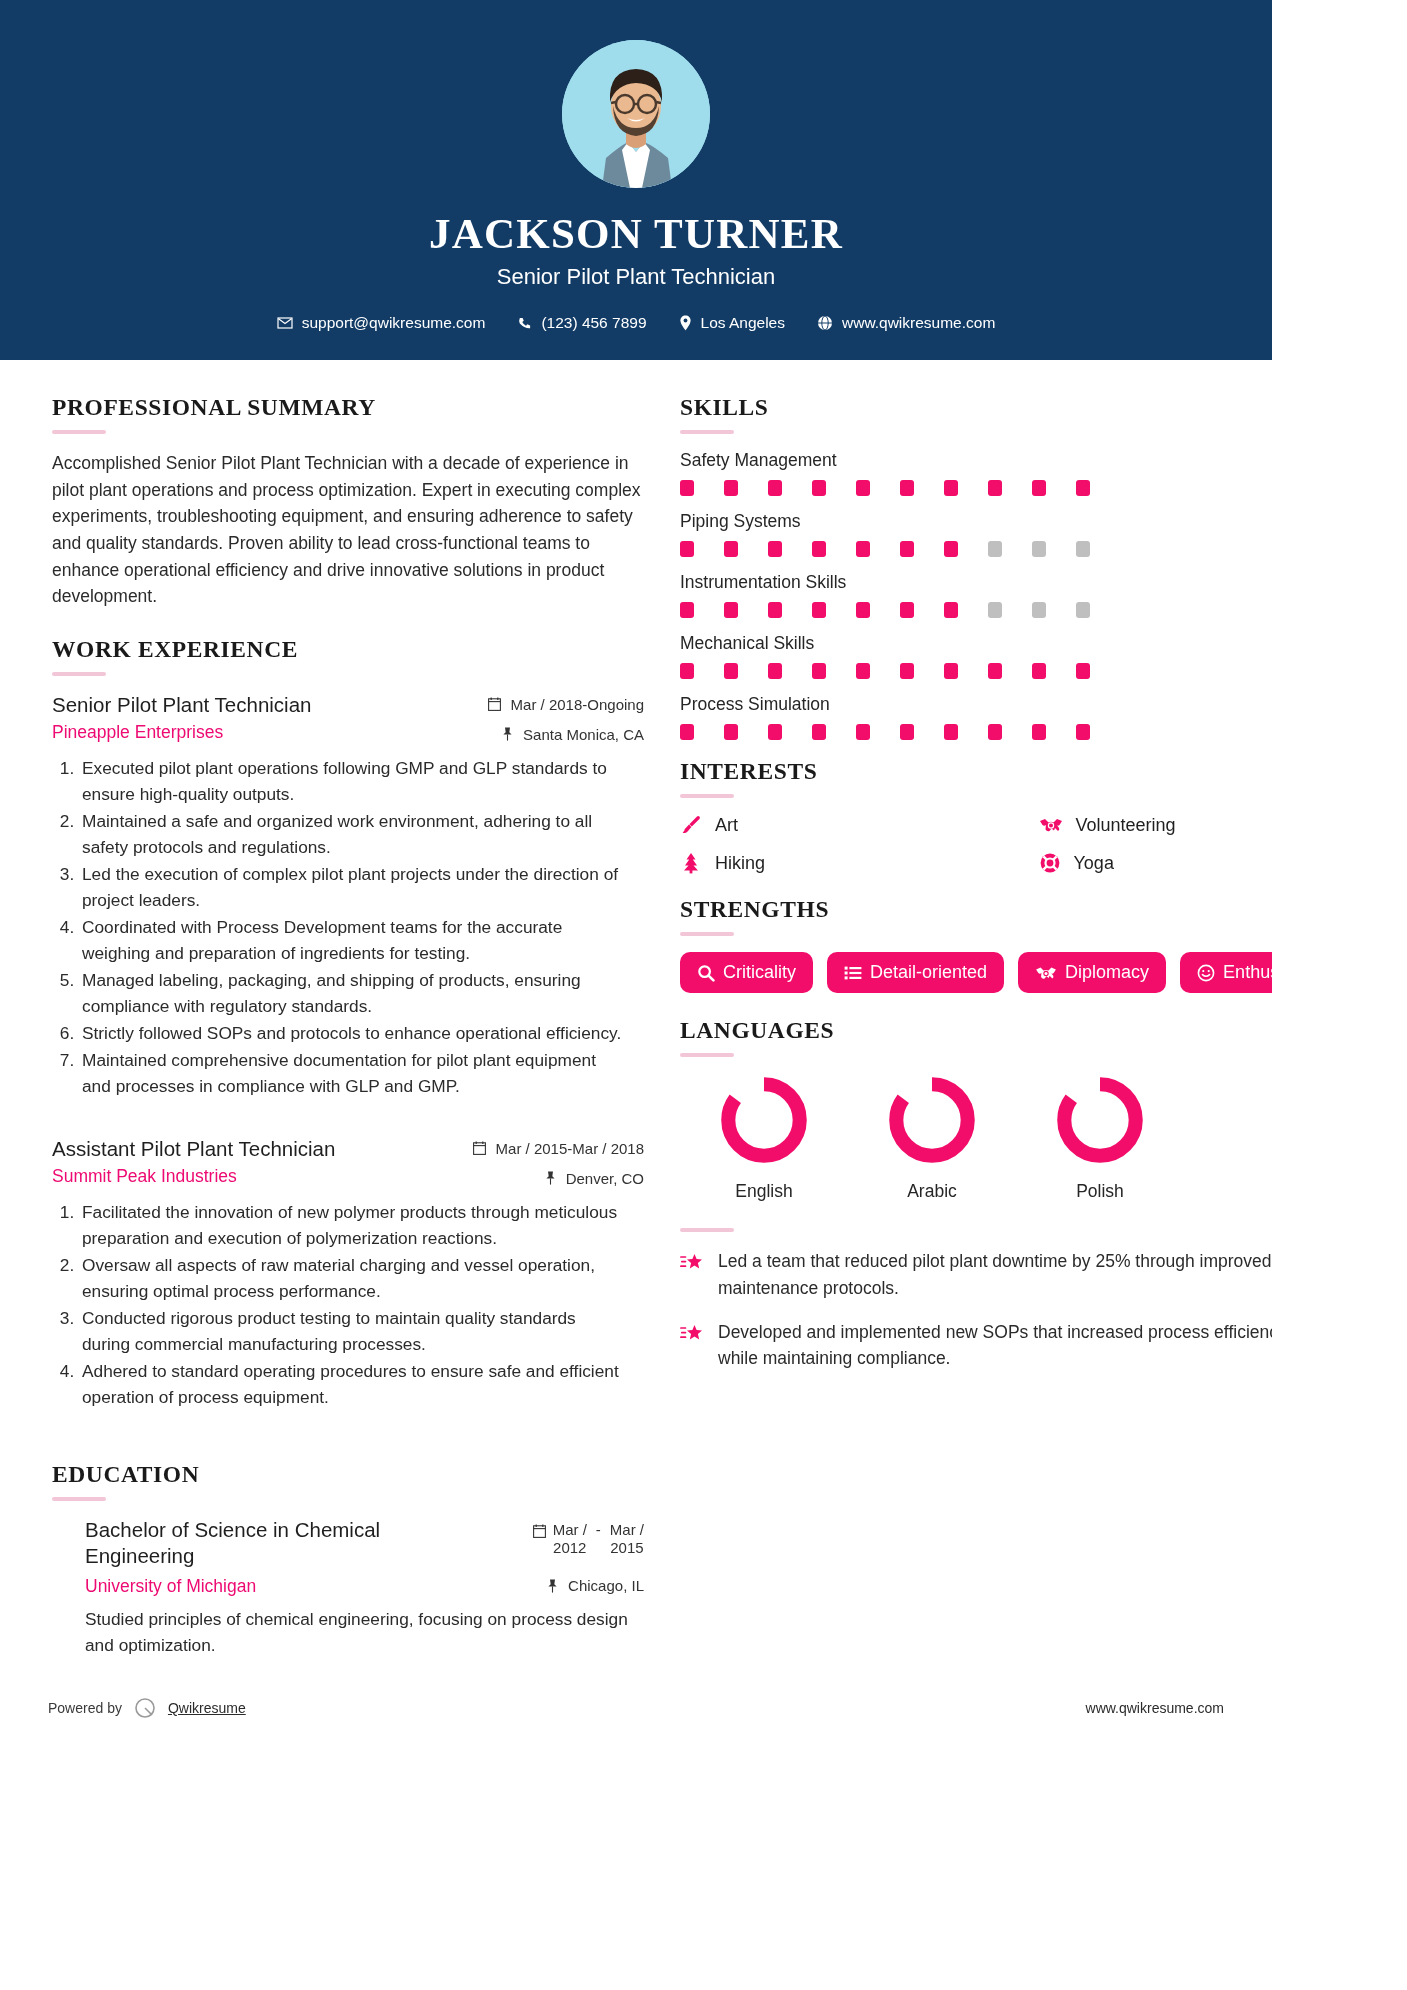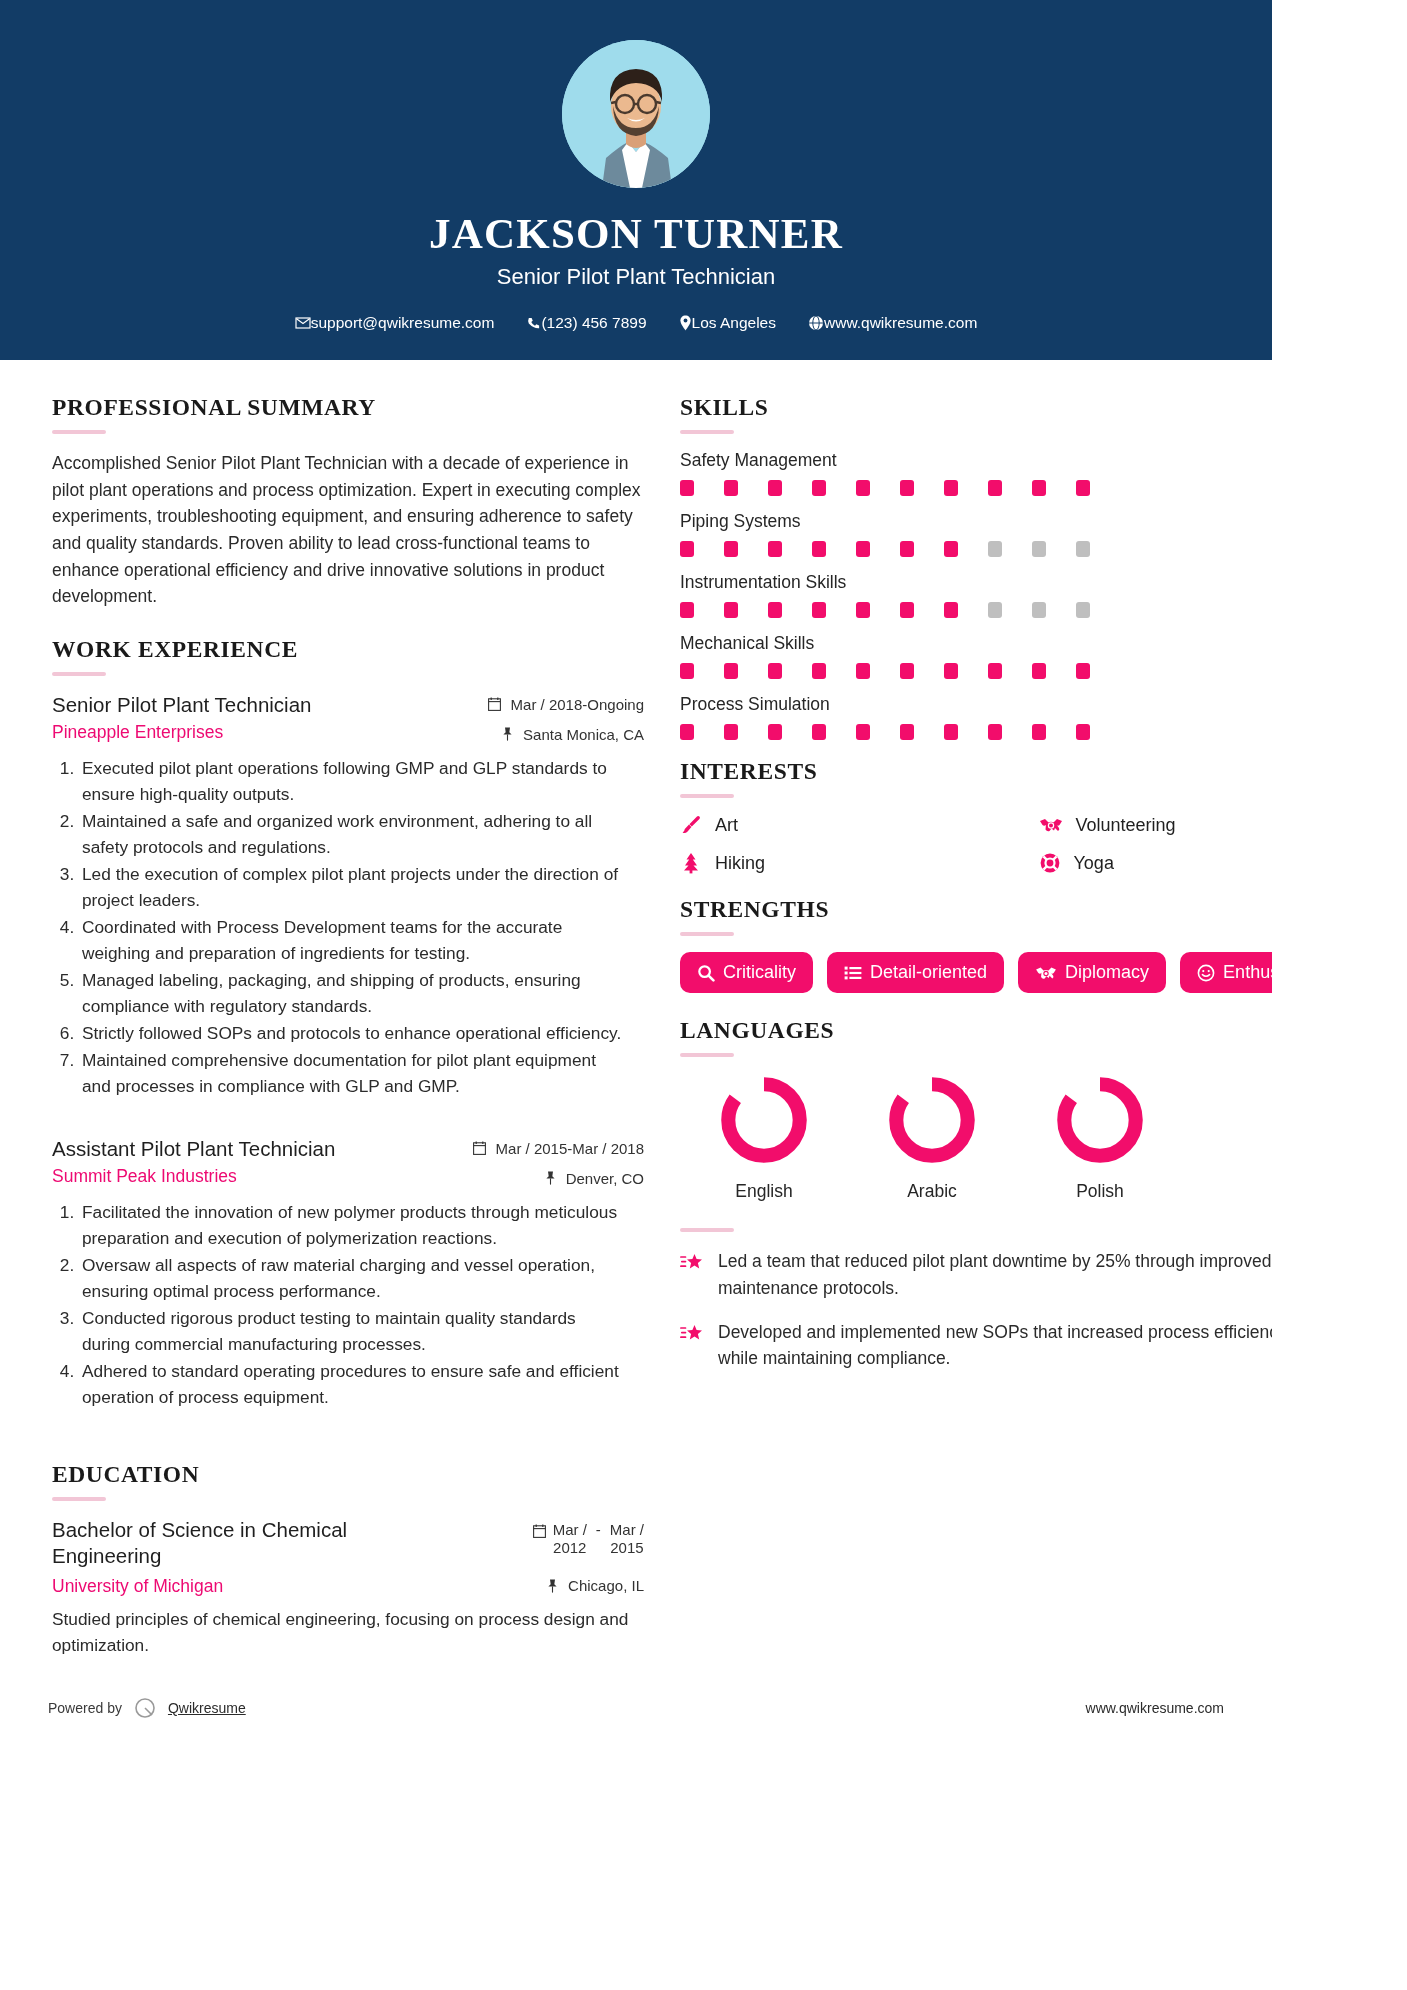--- a/index.html
+++ b/index.html
@@ -53,20 +53,21 @@
     justify-content: center;
     align-items: center;
     gap: 0;
     flex-wrap: nowrap;
     font-size: 15.5px;
     color: #ffffff;
   }
   .contact-item {
     display: flex;
     align-items: center;
+    gap: 9px;
     padding: 0 16px;
     white-space: nowrap;
   }
   .contact-item svg { flex: 0 0 auto; }
 
   
   .body {
     display: flex;
     padding: 34px 36px 0 52px;
     gap: 36px;
@@ -135,21 +136,21 @@
   .bullets {
     margin: 13px 16px 0 0;
     padding-left: 27px;
     font-size: 17.3px;
     line-height: 1.5;
     color: #2B2B2B;
   }
   .bullets li { margin-bottom: 1px; padding-left: 3px; }
   .job-block + .job-block { margin-top: 36px; }
 
-  .edu-block { margin-top: 2px; }
+  .edu-block { margin-top: 2px; margin-left: 33px; }
   .edu-degree {
     font-size: 20.5px;
     color: #1F1F1F;
     line-height: 1.3;
     max-width: 400px;
   }
   .edu-school {
     font-size: 17.5px;
     color: #ED0A72;
     margin-top: 6px;

